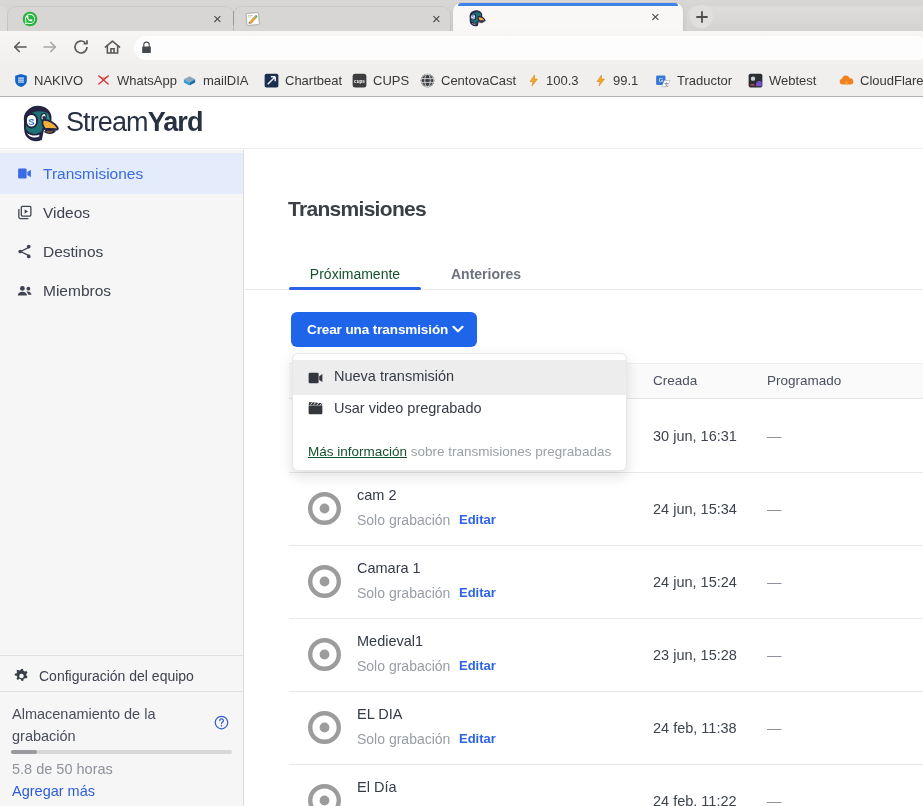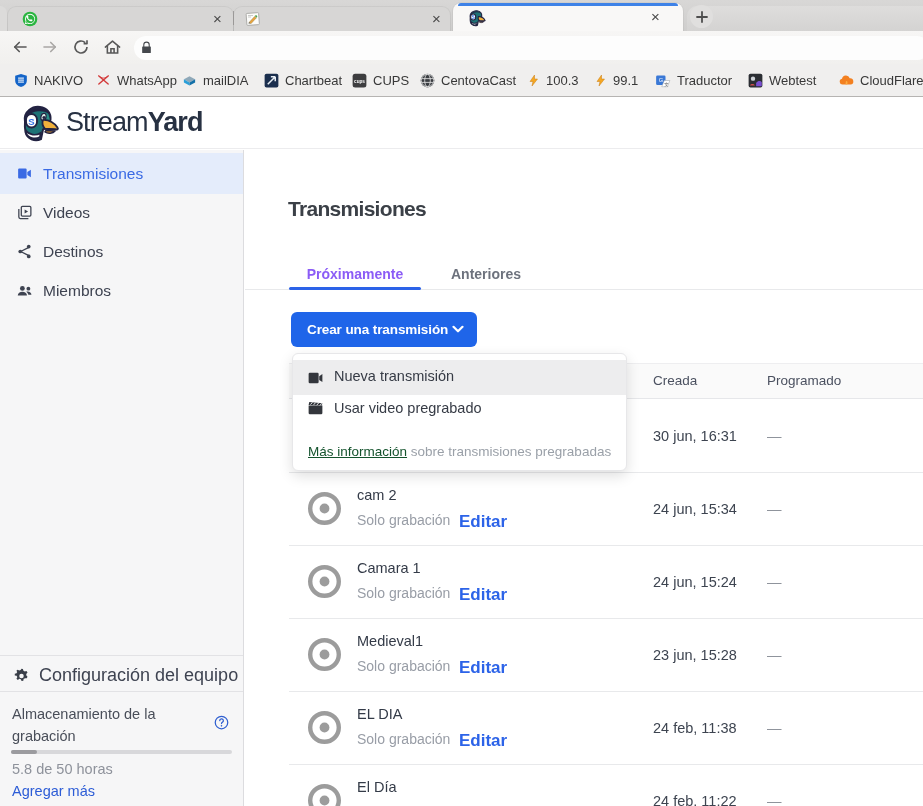--- a/index.html
+++ b/index.html
@@ -36,21 +36,21 @@
 .menuitem { position:absolute; left:0; width:243px; height:39px; display:flex; align-items:center; font-size:15.5px; color:#3e4351; }
 .menuitem svg { margin-left:16px; margin-right:10px; width:17px; }
 .menuitem.sel { background:#e4ecfb; color:#3a6ae4; }
 
 
 #main { position:absolute; left:245px; top:53px; width:678px; height:656px; background:#fff; }
 .rline { left:44px; width:634px; border-top:1px solid #e8e9eb; }
 .reccirc { left:63px; }
 .rtitle { left:112px; font-size:14.5px; color:#343b48; }
 .rsub { left:112px; font-size:14px; color:#989da6; }
-.redit { left:214px; font-size:17px; font-weight:700; color:#2c63e8; }
+.redit { left:214px; font-size:13px; font-weight:700; color:#2c63e8; }
 .rdate { left:408px; font-size:14.5px; color:#3d4450; }
 .rdash { left:522px; font-size:14.5px; color:#8f949c; }
 .ddtext { font-size:14.5px; color:#363b45; }
 </style>
 </head>
 <body>
 <div id="root">
 
   <div id="tabstrip">
     <div id="leftsliver"></div>
@@ -256,21 +256,21 @@
         <svg width="19" height="19" viewBox="0 0 24 24" fill="#3e4351">
             <circle cx="18" cy="5" r="2.6"></circle>
             <circle cx="6" cy="12" r="2.6"></circle>
             <circle cx="18" cy="19" r="2.6"></circle>
             <path d="M6.8 10.8 17 5.6l.9 1.7-10.2 5.2zM6.8 13.2 17 18.4l.9-1.7-10.2-5.2z"></path>
           </svg>
         Destinos
       </div>
 
       <div class="abs" style="left:0; top:505px; width:243px; border-top:1px solid #e2e2e5;"></div>
-      <div class="menuitem" style="top:506px; font-size:18px;">
+      <div class="menuitem" style="top:506px; font-size:14px;">
         <svg width="18" height="18" viewBox="0 0 24 24" fill="#3a3f49" style="margin-left:13px; margin-right:9px;">
             <path d="M12 1.7l2 .4.7 2.6a7.6 7.6 0 0 1 1.8 1l2.5-.8 1.5 2.1-1.8 2a7.6 7.6 0 0 1 0 2l1.8 2-1.1 2.3-2.7-.3a7.6 7.6 0 0 1-1.7 1l-.4 2.7-2.5.3-1.1-2.5a7.6 7.6 0 0 1-2-.5l-2.2 1.6-1.9-1.7 1.2-2.4a7.6 7.6 0 0 1-.9-1.8l-2.7-.5v-2.5l2.6-.7a7.6 7.6 0 0 1 .9-1.8L4.8 4.7 6.5 3l2.4 1.3a7.6 7.6 0 0 1 1.9-.8z"></path>
             <circle cx="12" cy="12" r="3.2" fill="#f6f6f7"></circle>
           </svg>
         Configuración del equipo
       </div>
       <div class="abs" style="left:0; top:541px; width:243px; border-top:1px solid #e2e2e5;"></div>
       <div class="abs" style="left:12px; top:553px; width:175px; font-size:14.5px; line-height:22px; color:#494e59;">Almacenamiento de la grabación</div>
       <svg class="abs" style="left:214px; top:565px;" width="15" height="15" viewBox="0 0 24 24" fill="none" stroke="#2f5fd0" stroke-width="2">
           <circle cx="12" cy="12" r="10"></circle>
@@ -280,21 +280,21 @@
       <div class="abs" style="left:11px; top:600px; width:221px; height:4px; border-radius:2px; background:#d8d8db;"></div>
       <div class="abs" style="left:11px; top:600px; width:26px; height:4px; border-radius:2px; background:#9b9b9f;"></div>
       <div class="abs" style="left:12px; top:611px; font-size:14.5px; color:#8e929b;">5.8 de 50 horas</div>
       <div class="abs" style="left:12px; top:633px; font-size:14.5px; color:#2c5cd6;">Agregar más</div>
     </div>
 
     <div id="main">
       <div class="abs" style="left:43px; top:47px; font-size:21px; font-weight:700; letter-spacing:-0.7px; color:#3b4047;">Transmisiones</div>
 
       <div class="abs" style="left:0; top:139px; width:678px; border-top:1px solid #e8e9eb;"></div>
-      <div class="abs" style="left:44px; top:116px; width:132px; text-align:center; font-size:14px; font-weight:700; color:#8b5cf6;">Próximamente</div>
+      <div class="abs" style="left:44px; top:116px; width:132px; text-align:center; font-size:14px; font-weight:400; color:#14532d;">Próximamente</div>
       <div class="abs" style="left:44px; top:137px; width:132px; height:3px; background:#2c63e8; border-radius:2px;"></div>
       <div class="abs" style="left:186px; top:116px; width:90px; text-align:right; font-size:14px; font-weight:700; color:#6d727d;">Anteriores</div>
 
       <div class="abs" style="left:44px; top:213px; width:634px; height:36px; background:#fafafa; border-top:1px solid #eeeef0; border-bottom:1px solid #e6e7ea;"></div>
       <div class="abs" style="left:408px; top:223px; font-size:13.5px; color:#4b5160;">Creada</div>
       <div class="abs" style="left:522px; top:223px; font-size:13.5px; color:#4b5160;">Programado</div>
 
       <div class="abs rline" style="top:322px;"></div>
       <div class="abs rline" style="top:395px;"></div>
       <div class="abs rline" style="top:468px;"></div>

